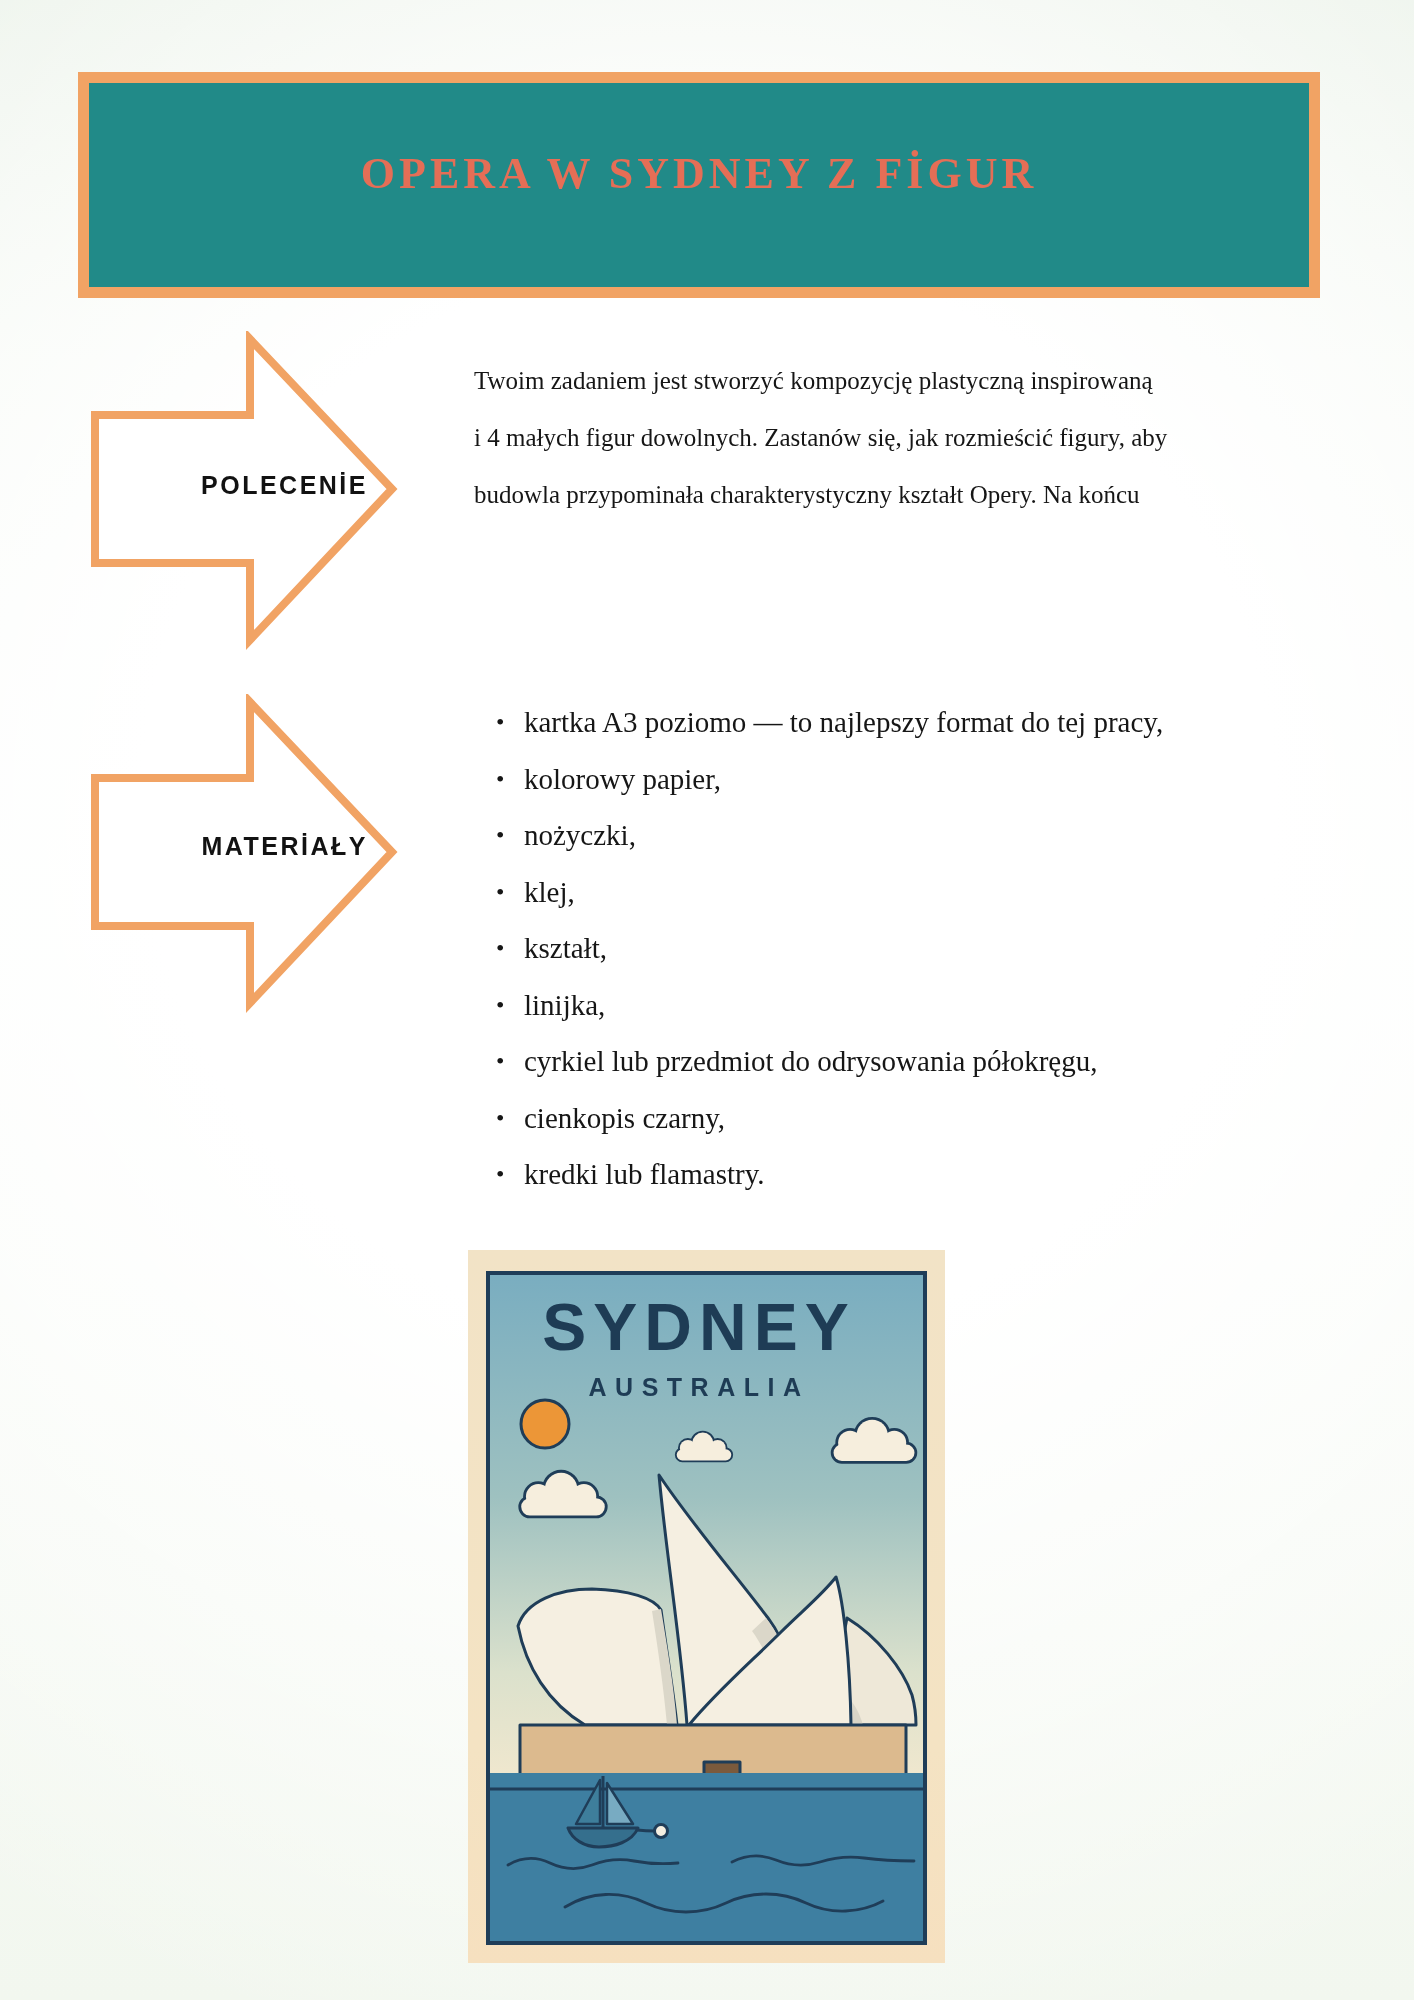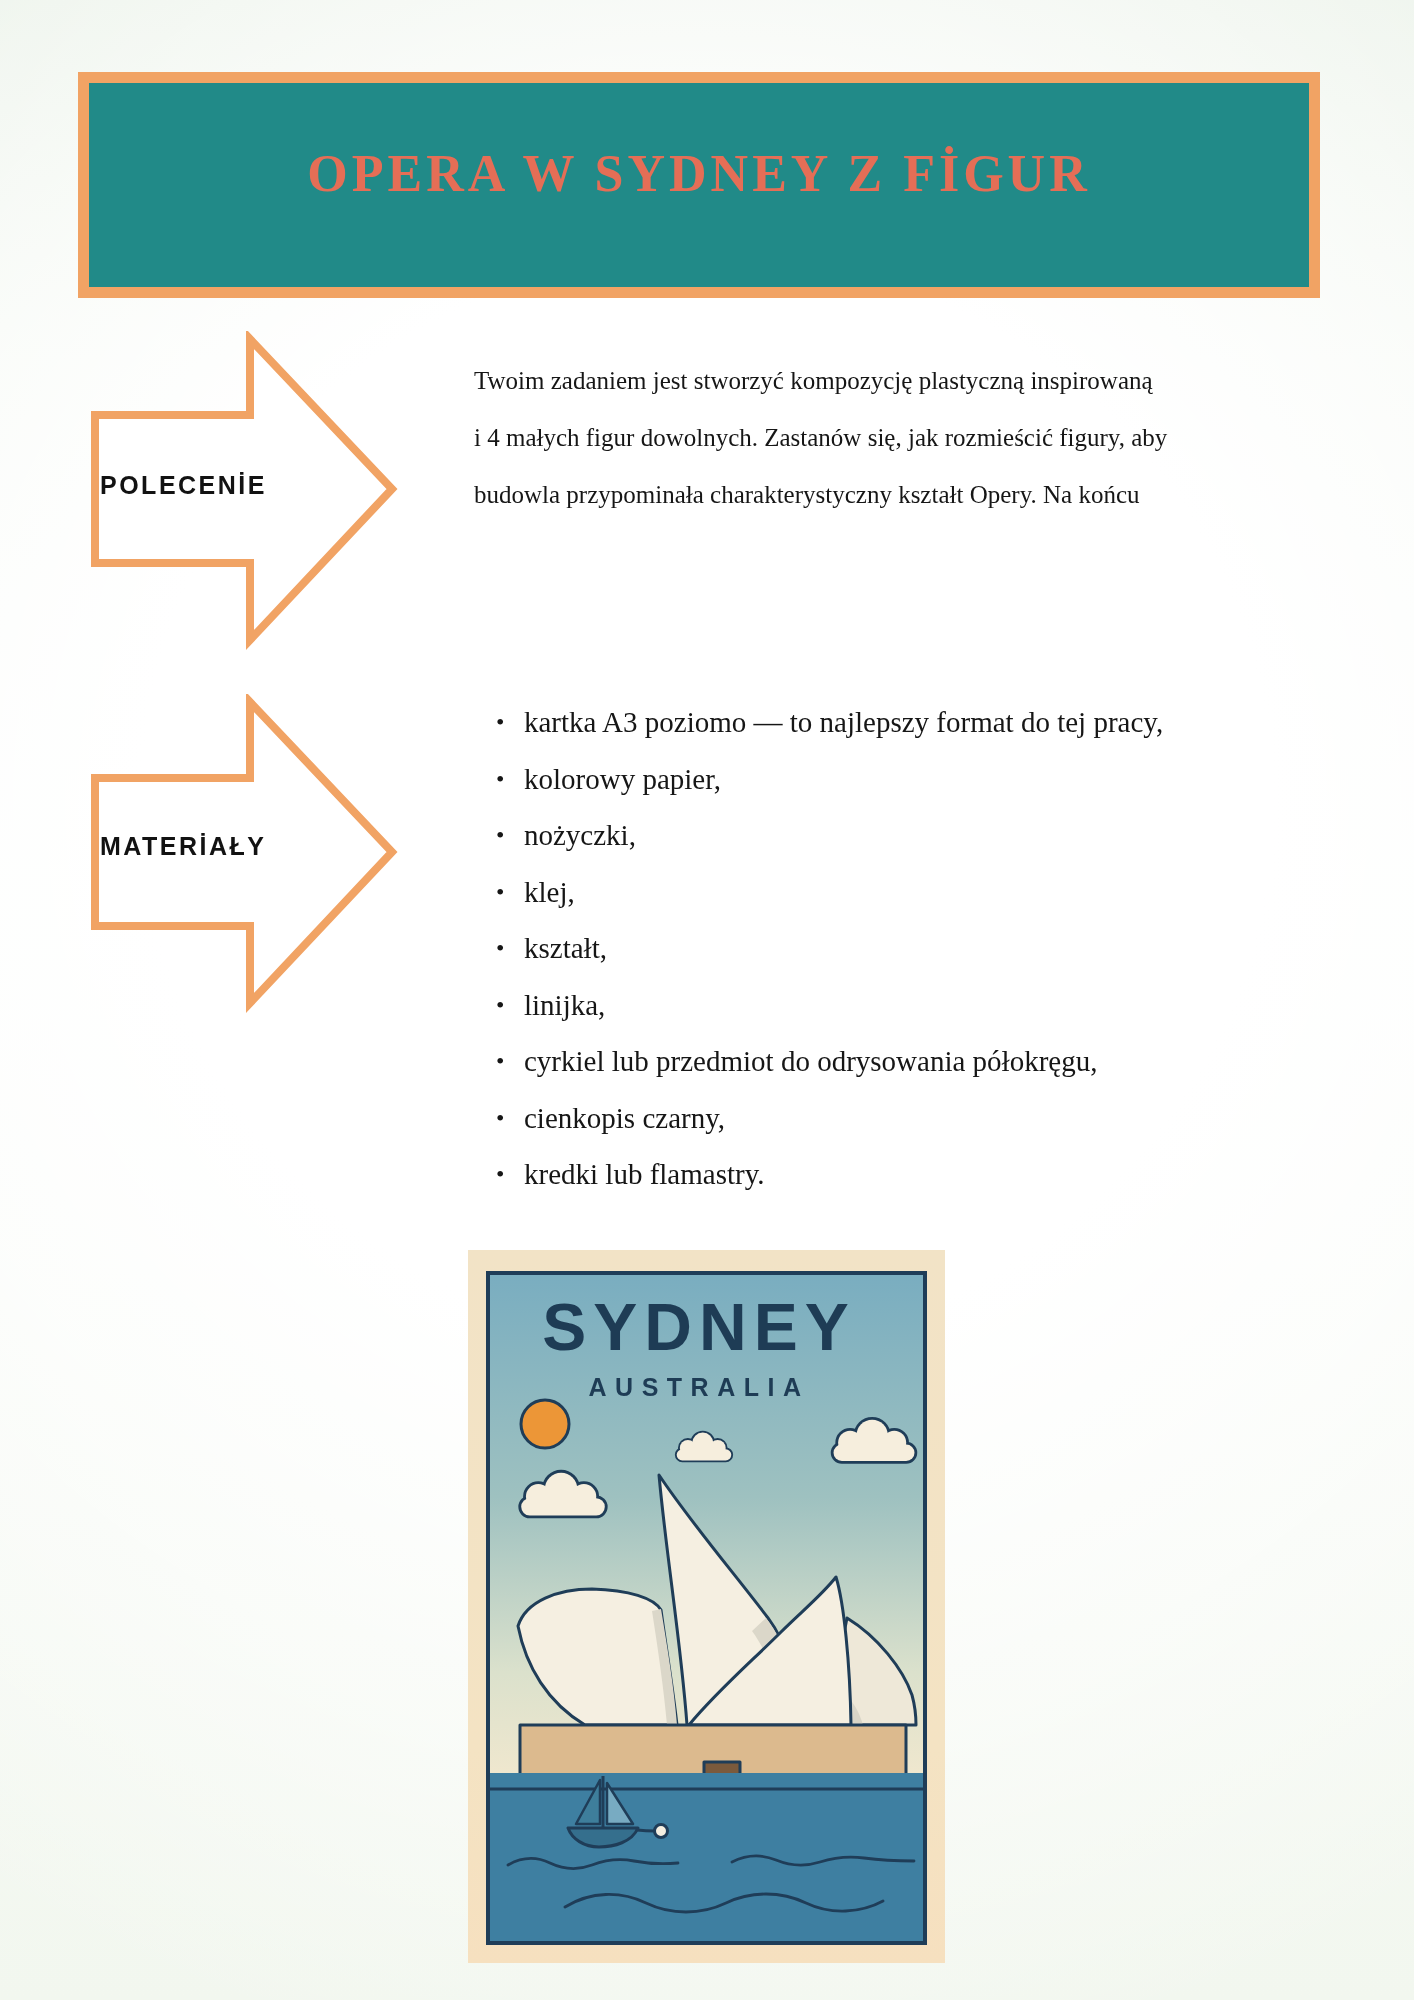--- a/index.html
+++ b/index.html
@@ -14,30 +14,30 @@
   }
 
   
   .banner{
     position:absolute;left:78px;top:72px;width:1242px;height:226px;
     box-sizing:border-box;border:11px solid #f1a364;background:#218a88;
     display:flex;align-items:center;justify-content:center;
   }
   .banner-title{
     font-family:"Liberation Serif", serif;font-weight:bold;
-    font-size:52px;letter-spacing:4px;color:#e56e56;margin-top:-24px;
+    font-size:44px;letter-spacing:4px;color:#e56e56;margin-top:-24px;
     white-space:nowrap;
   }
 
   
   .arrow-svg{position:absolute;left:87px;width:314px;height:322px;}
   .arrow-1{top:331px;}
   .arrow-2{top:694px;}
   .arrow-label{
-    position:absolute;left:100px;width:260px;text-align:left;
+    position:absolute;left:108px;width:260px;text-align:right;
     font-family:"Liberation Sans", sans-serif;font-weight:bold;
     font-size:25px;letter-spacing:2.5px;color:#121212;line-height:30px;
     white-space:nowrap;
   }
   .label-1{top:470px;}
   .label-2{top:831px;}
 
   
   .intro{
     position:absolute;left:474px;top:352px;

